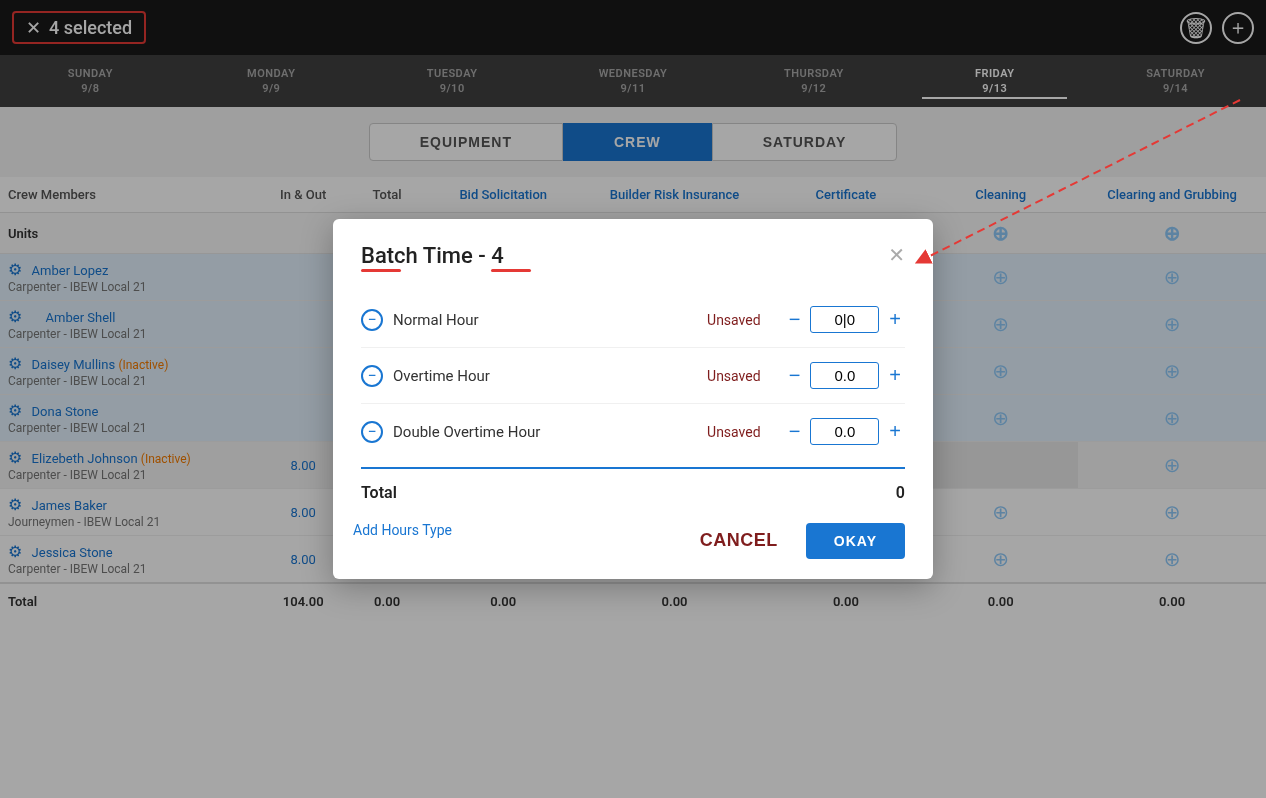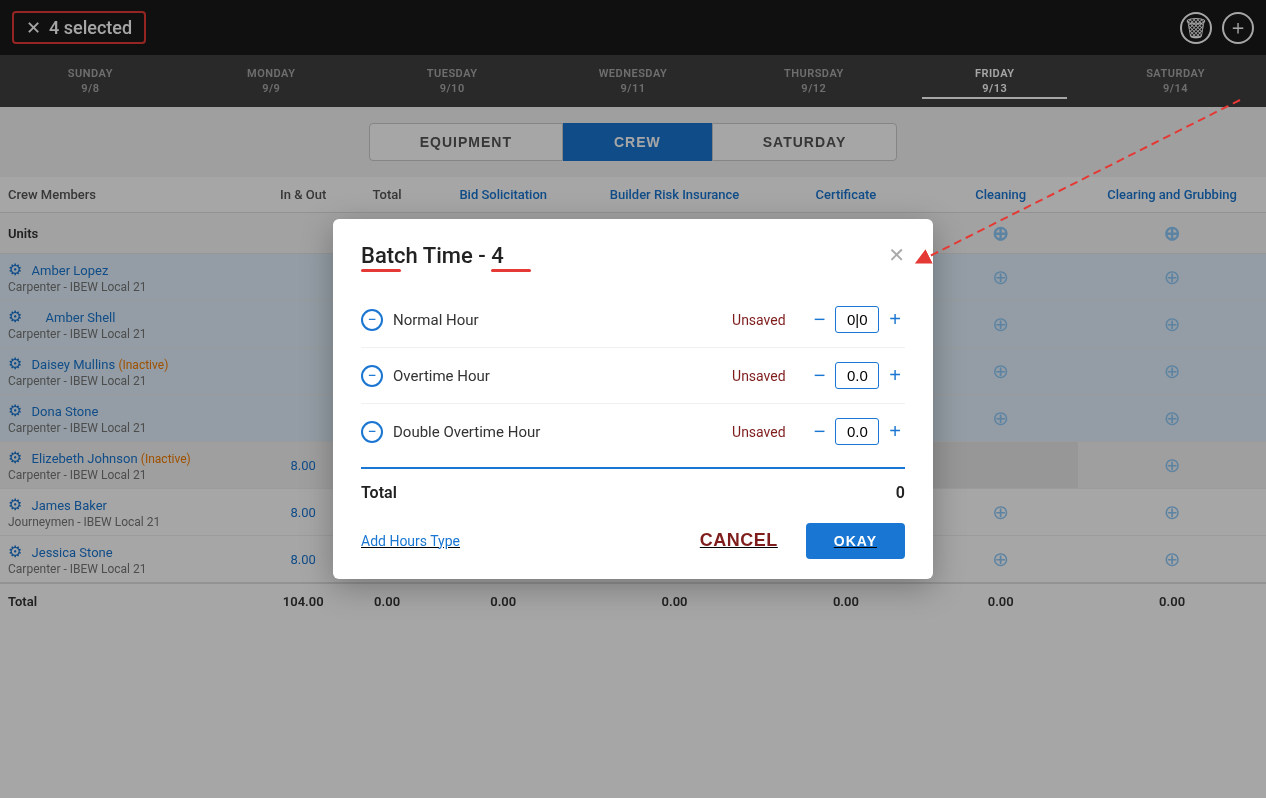--- a/index.html
+++ b/index.html
@@ -248,21 +248,21 @@
       color: #1976d2;
       font-size: 20px;
       cursor: pointer;
       background: none;
       border: none;
       padding: 0 4px;
     }
     .stepper-input {
       border: 1px solid #1976d2;
       border-radius: 3px;
-      width: 44px;
+      width: 69px;
       text-align: center;
       font-size: 15px;
       padding: 4px 6px;
       outline: none;
     }
 
     .modal-divider {
       height: 2px;
       background: #1976d2;
       margin: 8px 28px 0 28px;
@@ -271,24 +271,23 @@
       display: flex;
       align-items: center;
       justify-content: space-between;
       padding: 14px 28px 10px 28px;
       font-size: 16px;
       font-weight: 600;
       color: #222;
     }
     .modal-footer {
       display: flex;
-      align-items: center;
+      align-items: flex-start;
       justify-content: space-between;
-      padding: 10px 28px 20px 28px;
-      text-decoration: underline;
+      padding: 10px 28px 20px 20px;
     }
     .add-hours-link {
       color: #1976d2;
       font-size: 14px;
       cursor: pointer;
       text-decoration: none;
     }
     .footer-actions {
       display: flex;
       gap: 16px;

